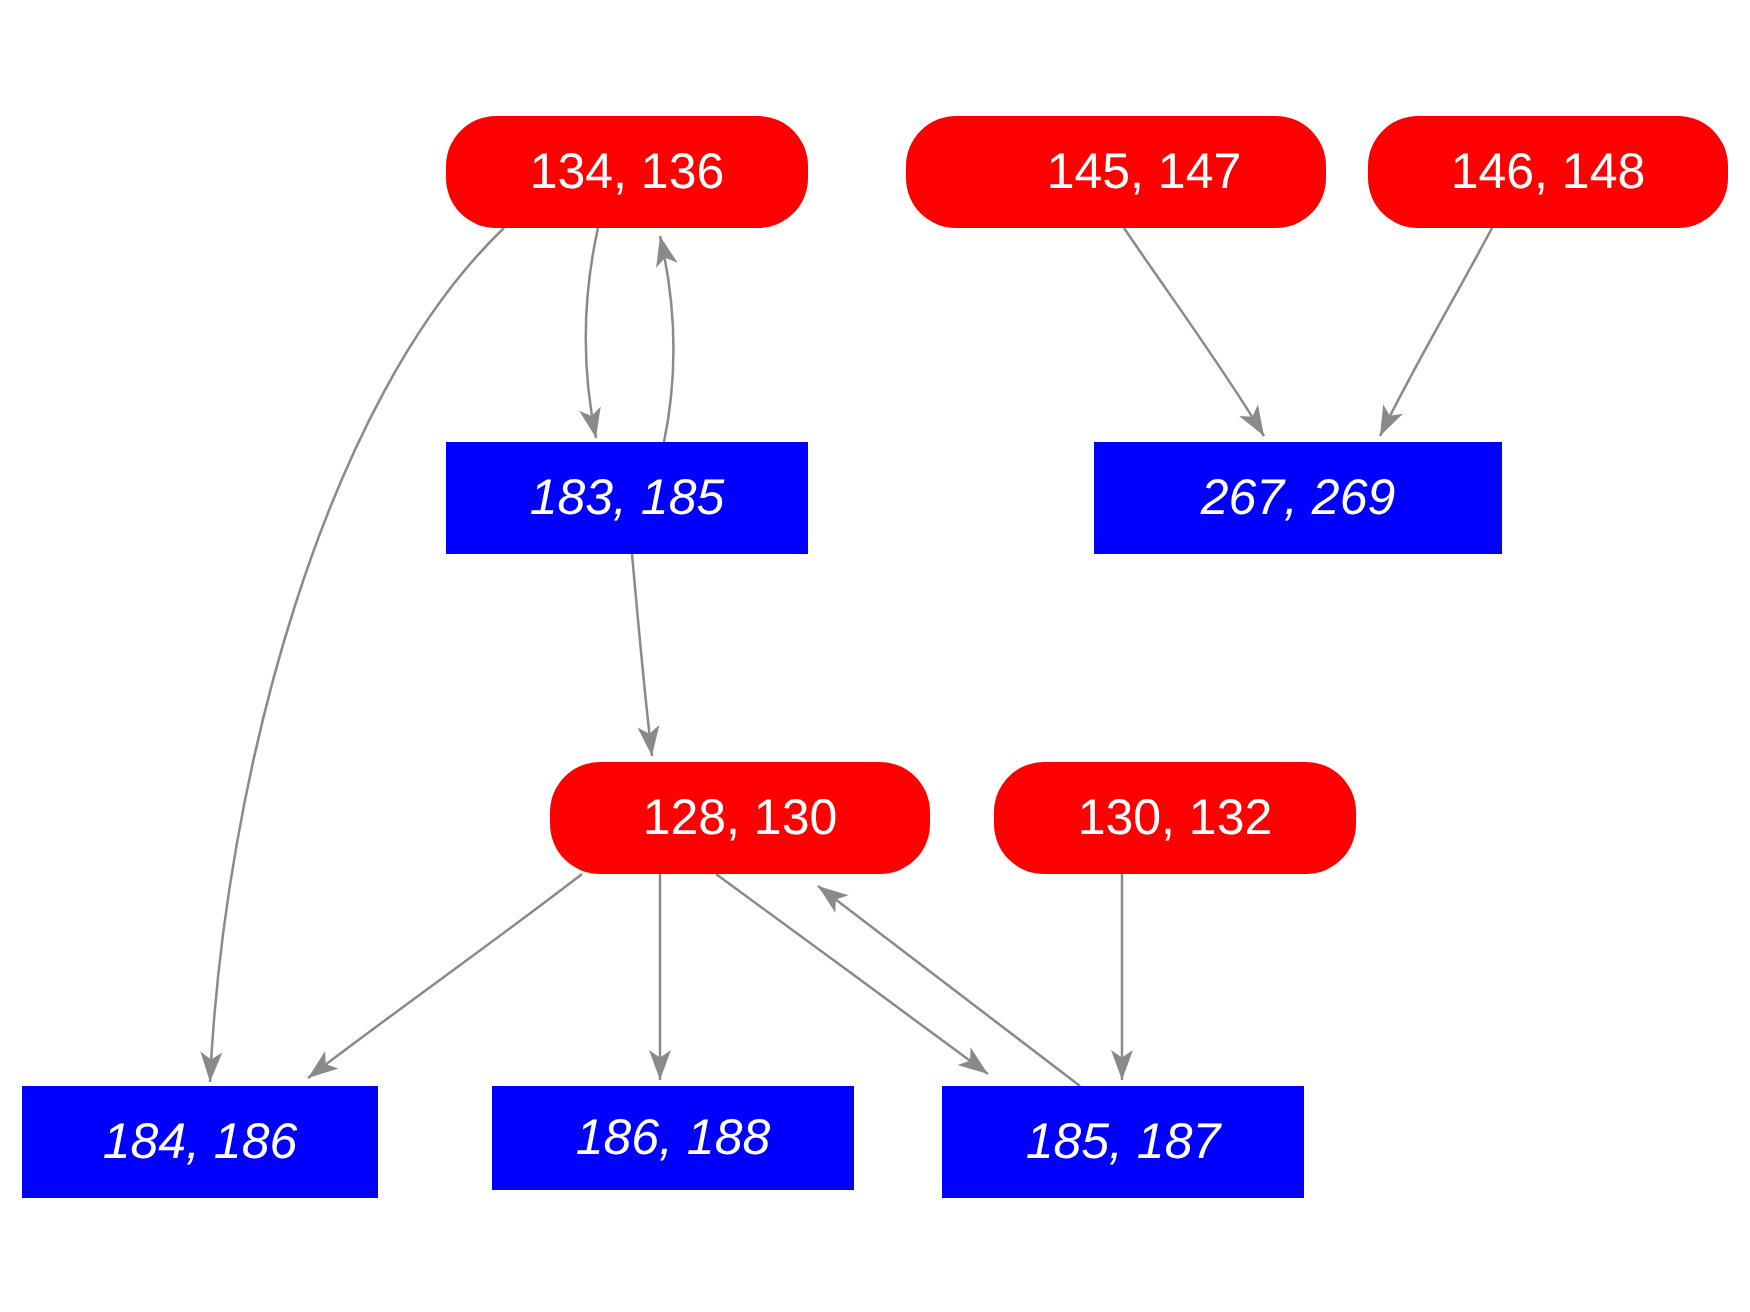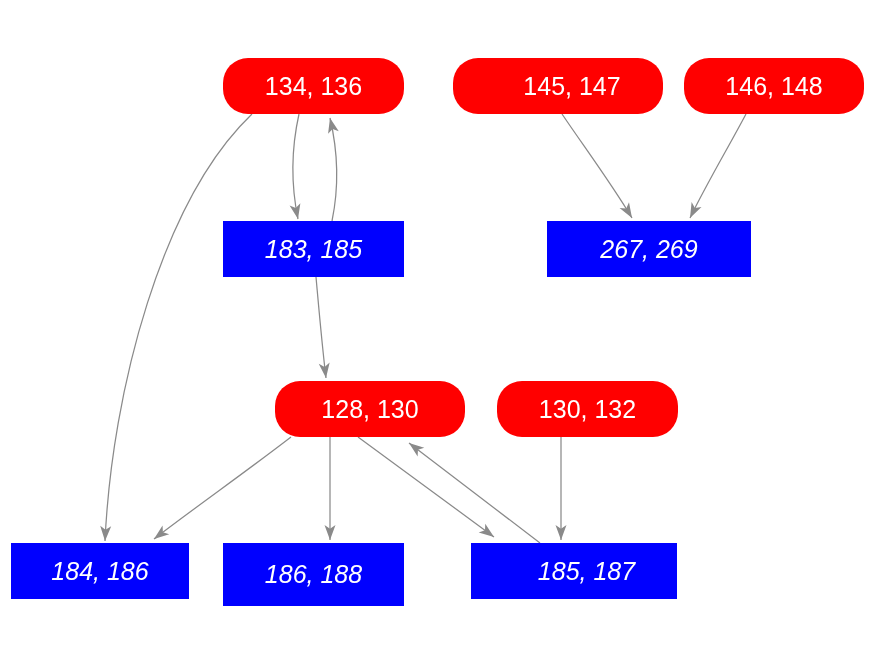--- a/index.html
+++ b/index.html
@@ -86,20 +86,20 @@
       </div>
       <div class="node red" style="left: 240px; top: 381px; width: 190px; height: 56px; margin-left: 35px;">
         <span>128, 130</span>
       </div>
       <div class="node red" style="left: 497px; top: 381px; width: 181px; height: 56px;">
         <span>130, 132</span>
       </div>
       <div class="node blue" style="left: 11px; top: 543px; width: 178px; height: 56px;">
         <span>184, 186</span>
       </div>
-      <div class="node blue" style="left: 223px; top: 543px; width: 181px; height: 63px;">
+      <div class="node blue" style="left: 246px; top: 543px; width: 181px; height: 52px;">
         <span>186, 188</span>
       </div>
-      <div class="node blue" style="left: 471px; top: 543px; width: 181px; height: 56px; padding-left: 25px;">
+      <div class="node blue" style="left: 471px; top: 543px; width: 181px; height: 56px;">
         <span>185, 187</span>
       </div>
     </div>
 </div>
 
 </body></html>

